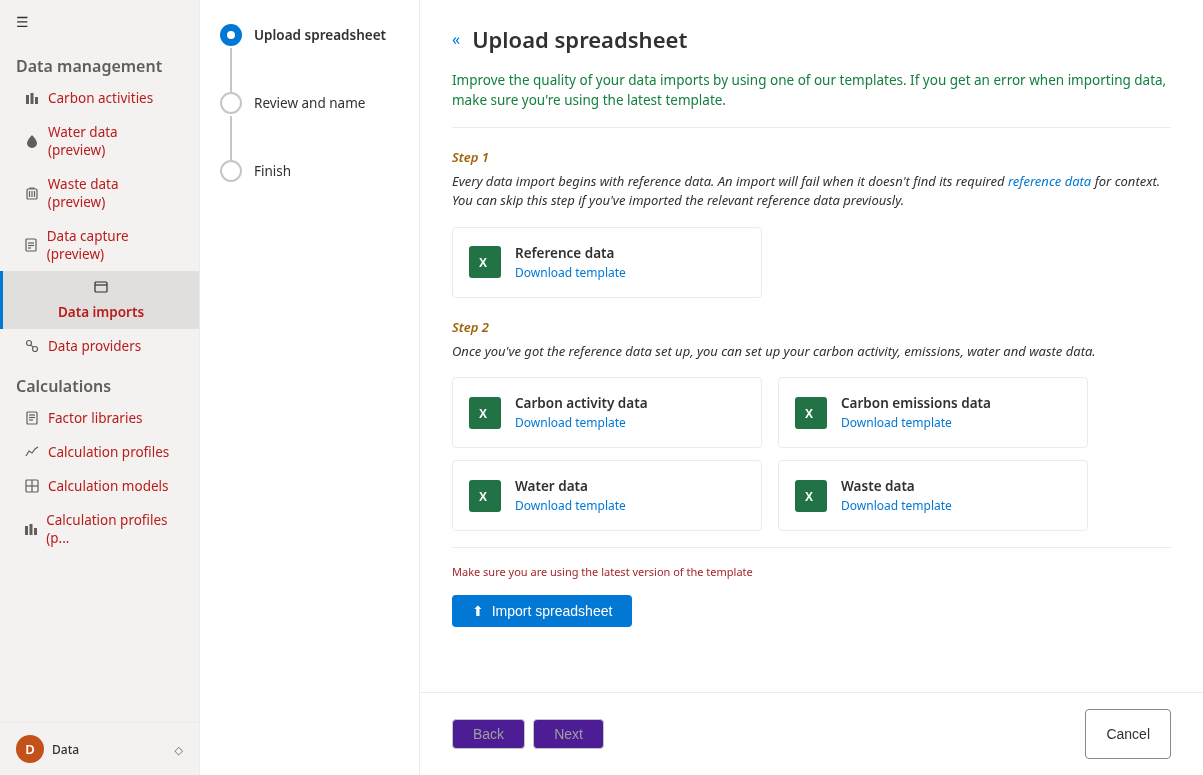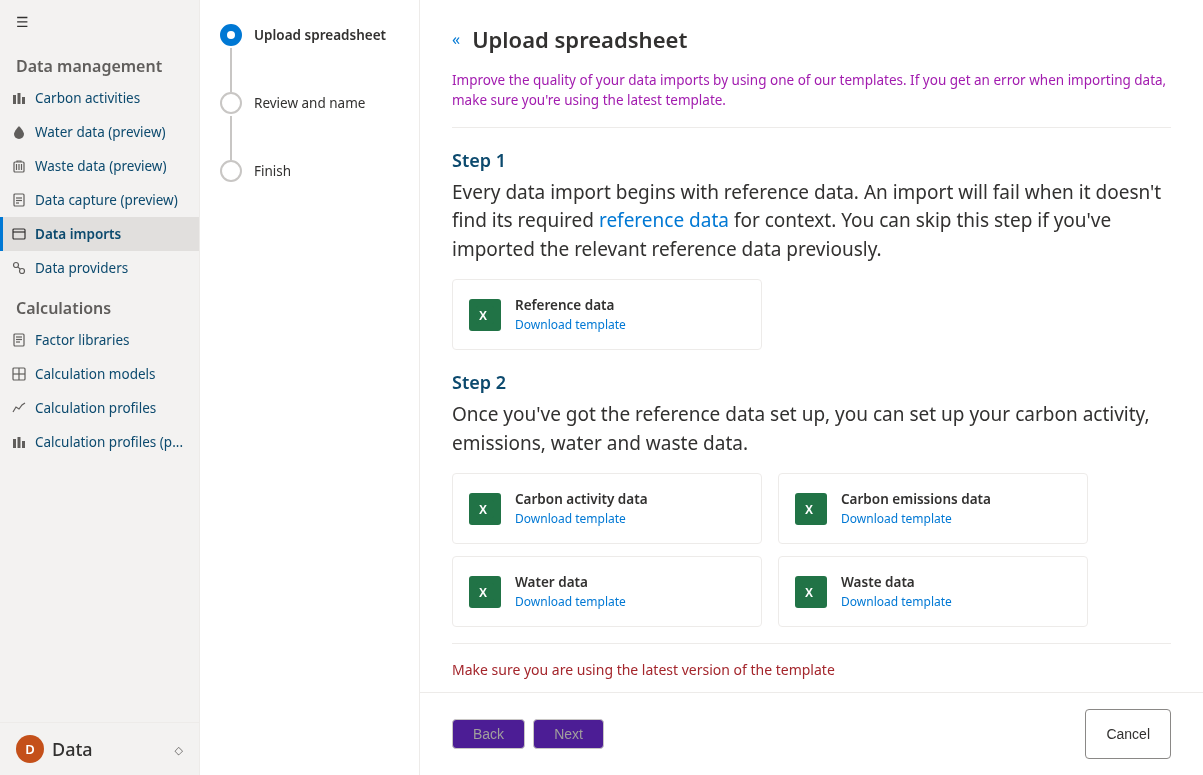--- a/index.html
+++ b/index.html
@@ -23,30 +23,31 @@
       font-size: 16px;
       font-weight: 600;
       color: #605e5c;
       padding: 12px 16px 4px 16px;
       text-transform: none;
     }
     .sidebar-item {
       display: flex;
       align-items: center;
       gap: 8px;
-      padding: 8px 8px;
+      padding: 8px 21px;
       cursor: pointer;
       font-size: 13.5px;
-      color: #0c4a6e;
+      color: #b91c1c;
       border-left: 3px solid transparent;
     }
     .sidebar-item.active {
       background: #e1dfdd;
       border-left: 3px solid #0078d4;
       font-weight: 600;
+      flex-direction: column;
     }
     .sidebar-icon {
       width: 16px;
       height: 16px;
       display: inline-flex;
       align-items: center;
       justify-content: center;
       font-size: 13px;
       color: #605e5c;
     }
@@ -63,21 +64,21 @@
       height: 28px;
       background: #c4501a;
       color: white;
       border-radius: 50%;
       display: flex;
       align-items: center;
       justify-content: center;
       font-size: 13px;
       font-weight: 600;
     }
-    .avatar-label { font-size: 18px; font-weight: 500; }
+    .avatar-label { font-size: 12px; font-weight: 500; }
     .avatar-chevron { margin-left: auto; font-size: 11px; color: #605e5c; }
 
     
     .stepper-panel {
       width: 220px;
       min-width: 220px;
       background: #fff;
       border-right: 1px solid #edebe9;
       padding: 24px 20px;
     }
@@ -154,34 +155,36 @@
       color: #323130;
     }
     .info-banner {
       background: #fff;
       border-bottom: 1px solid #edebe9;
       padding-bottom: 16px;
       margin-bottom: 20px;
     }
     .info-text {
       font-size: 13.5px;
-      color: #a21caf;
+      color: #15803d;
       line-height: 1.5;
     }
     .section-title {
-      font-size: 18px;
+      font-size: 13px;
       font-weight: 600;
-      color: #0c4a6e;
+      color: #a16207;
       margin-bottom: 6px;
+      font-style: italic;
     }
     .section-desc {
-      font-size: 19px;
+      font-size: 13px;
       color: #323130;
       margin-bottom: 16px;
       line-height: 1.5;
+      font-style: italic;
     }
     .section-desc a { color: #0078d4; text-decoration: none; }
     .data-card {
       border: 1px solid #edebe9;
       border-radius: 4px;
       padding: 16px;
       display: flex;
       align-items: center;
       gap: 14px;
       background: #fff;
@@ -220,21 +223,21 @@
     }
 
     .learn-link {
       display: block;
       font-size: 13.5px;
       color: #0078d4;
       text-decoration: none;
       margin-bottom: 12px;
     }
     .warning-text {
-      font-size: 14px;
+      font-size: 11px;
       color: #a4262c;
       margin-bottom: 16px;
     }
     .import-btn {
       background: #0078d4;
       color: white;
       border: none;
       border-radius: 4px;
       padding: 8px 20px;
       font-size: 14px;
@@ -352,34 +355,34 @@
           <line x1="4" y1="4" x2="10" y2="4" stroke="#605e5c" stroke-width="1.2"></line>
           <line x1="4" y1="6.5" x2="10" y2="6.5" stroke="#605e5c" stroke-width="1.2"></line>
           <line x1="4" y1="9" x2="8" y2="9" stroke="#605e5c" stroke-width="1.2"></line>
         </svg>
     </span>
     <span>Factor libraries</span>
   </div>
   <div class="sidebar-item">
     <span class="sidebar-icon">
       <svg width="14" height="14" viewBox="0 0 14 14" fill="none">
+          <polyline points="1,11 4,6 7,8 10,4 13,2" fill="none" stroke="#605e5c" stroke-width="1.2"></polyline>
+        </svg>
+    </span>
+    <span>Calculation profiles</span>
+  </div>
+  <div class="sidebar-item">
+    <span class="sidebar-icon">
+      <svg width="14" height="14" viewBox="0 0 14 14" fill="none">
           <rect x="1" y="1" width="12" height="12" rx="1" fill="none" stroke="#605e5c" stroke-width="1.2"></rect>
           <line x1="1" y1="7" x2="13" y2="7" stroke="#605e5c" stroke-width="1.2"></line>
           <line x1="7" y1="1" x2="7" y2="13" stroke="#605e5c" stroke-width="1.2"></line>
         </svg>
     </span>
     <span>Calculation models</span>
-  </div>
-  <div class="sidebar-item">
-    <span class="sidebar-icon">
-      <svg width="14" height="14" viewBox="0 0 14 14" fill="none">
-          <polyline points="1,11 4,6 7,8 10,4 13,2" fill="none" stroke="#605e5c" stroke-width="1.2"></polyline>
-        </svg>
-    </span>
-    <span>Calculation profiles</span>
   </div>
   <div class="sidebar-item">
     <span class="sidebar-icon">
       <svg width="14" height="14" viewBox="0 0 14 14" fill="none">
           <rect x="1" y="4" width="3" height="9" fill="#605e5c"></rect>
           <rect x="5.5" y="2" width="3" height="11" fill="#605e5c"></rect>
           <rect x="10" y="6" width="3" height="7" fill="#605e5c"></rect>
         </svg>
     </span>
     <span>Calculation profiles (p...</span>

